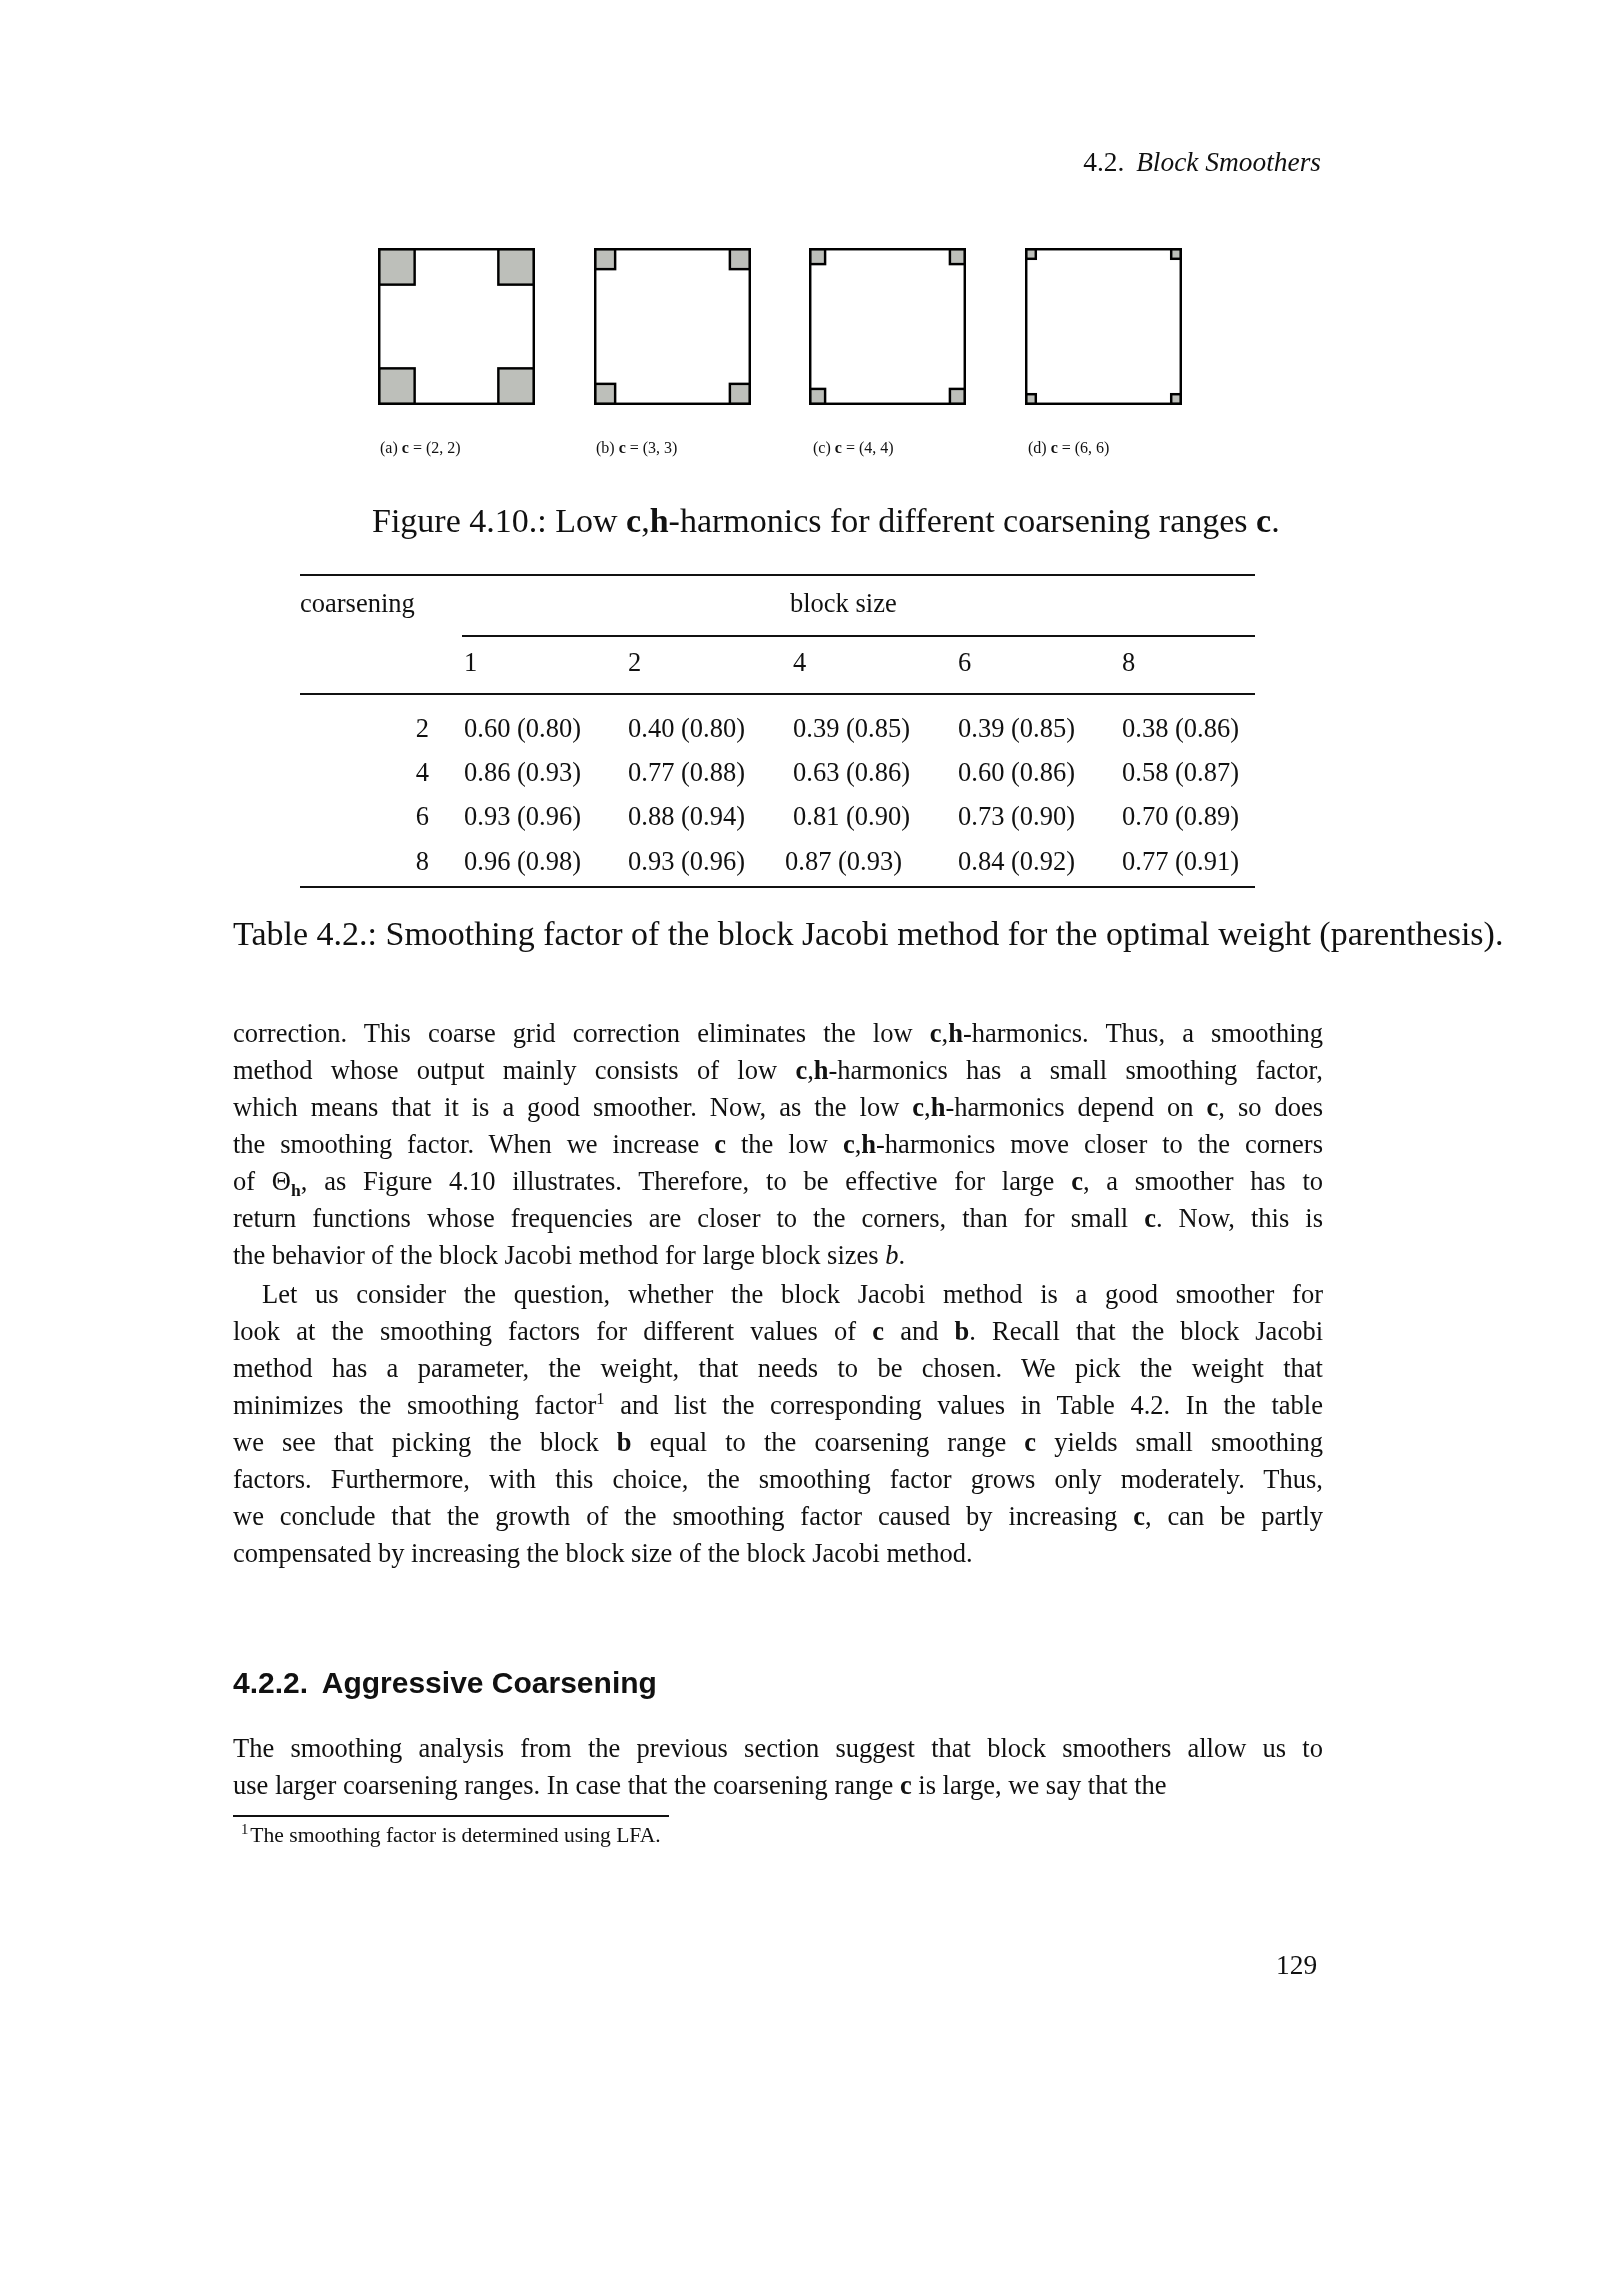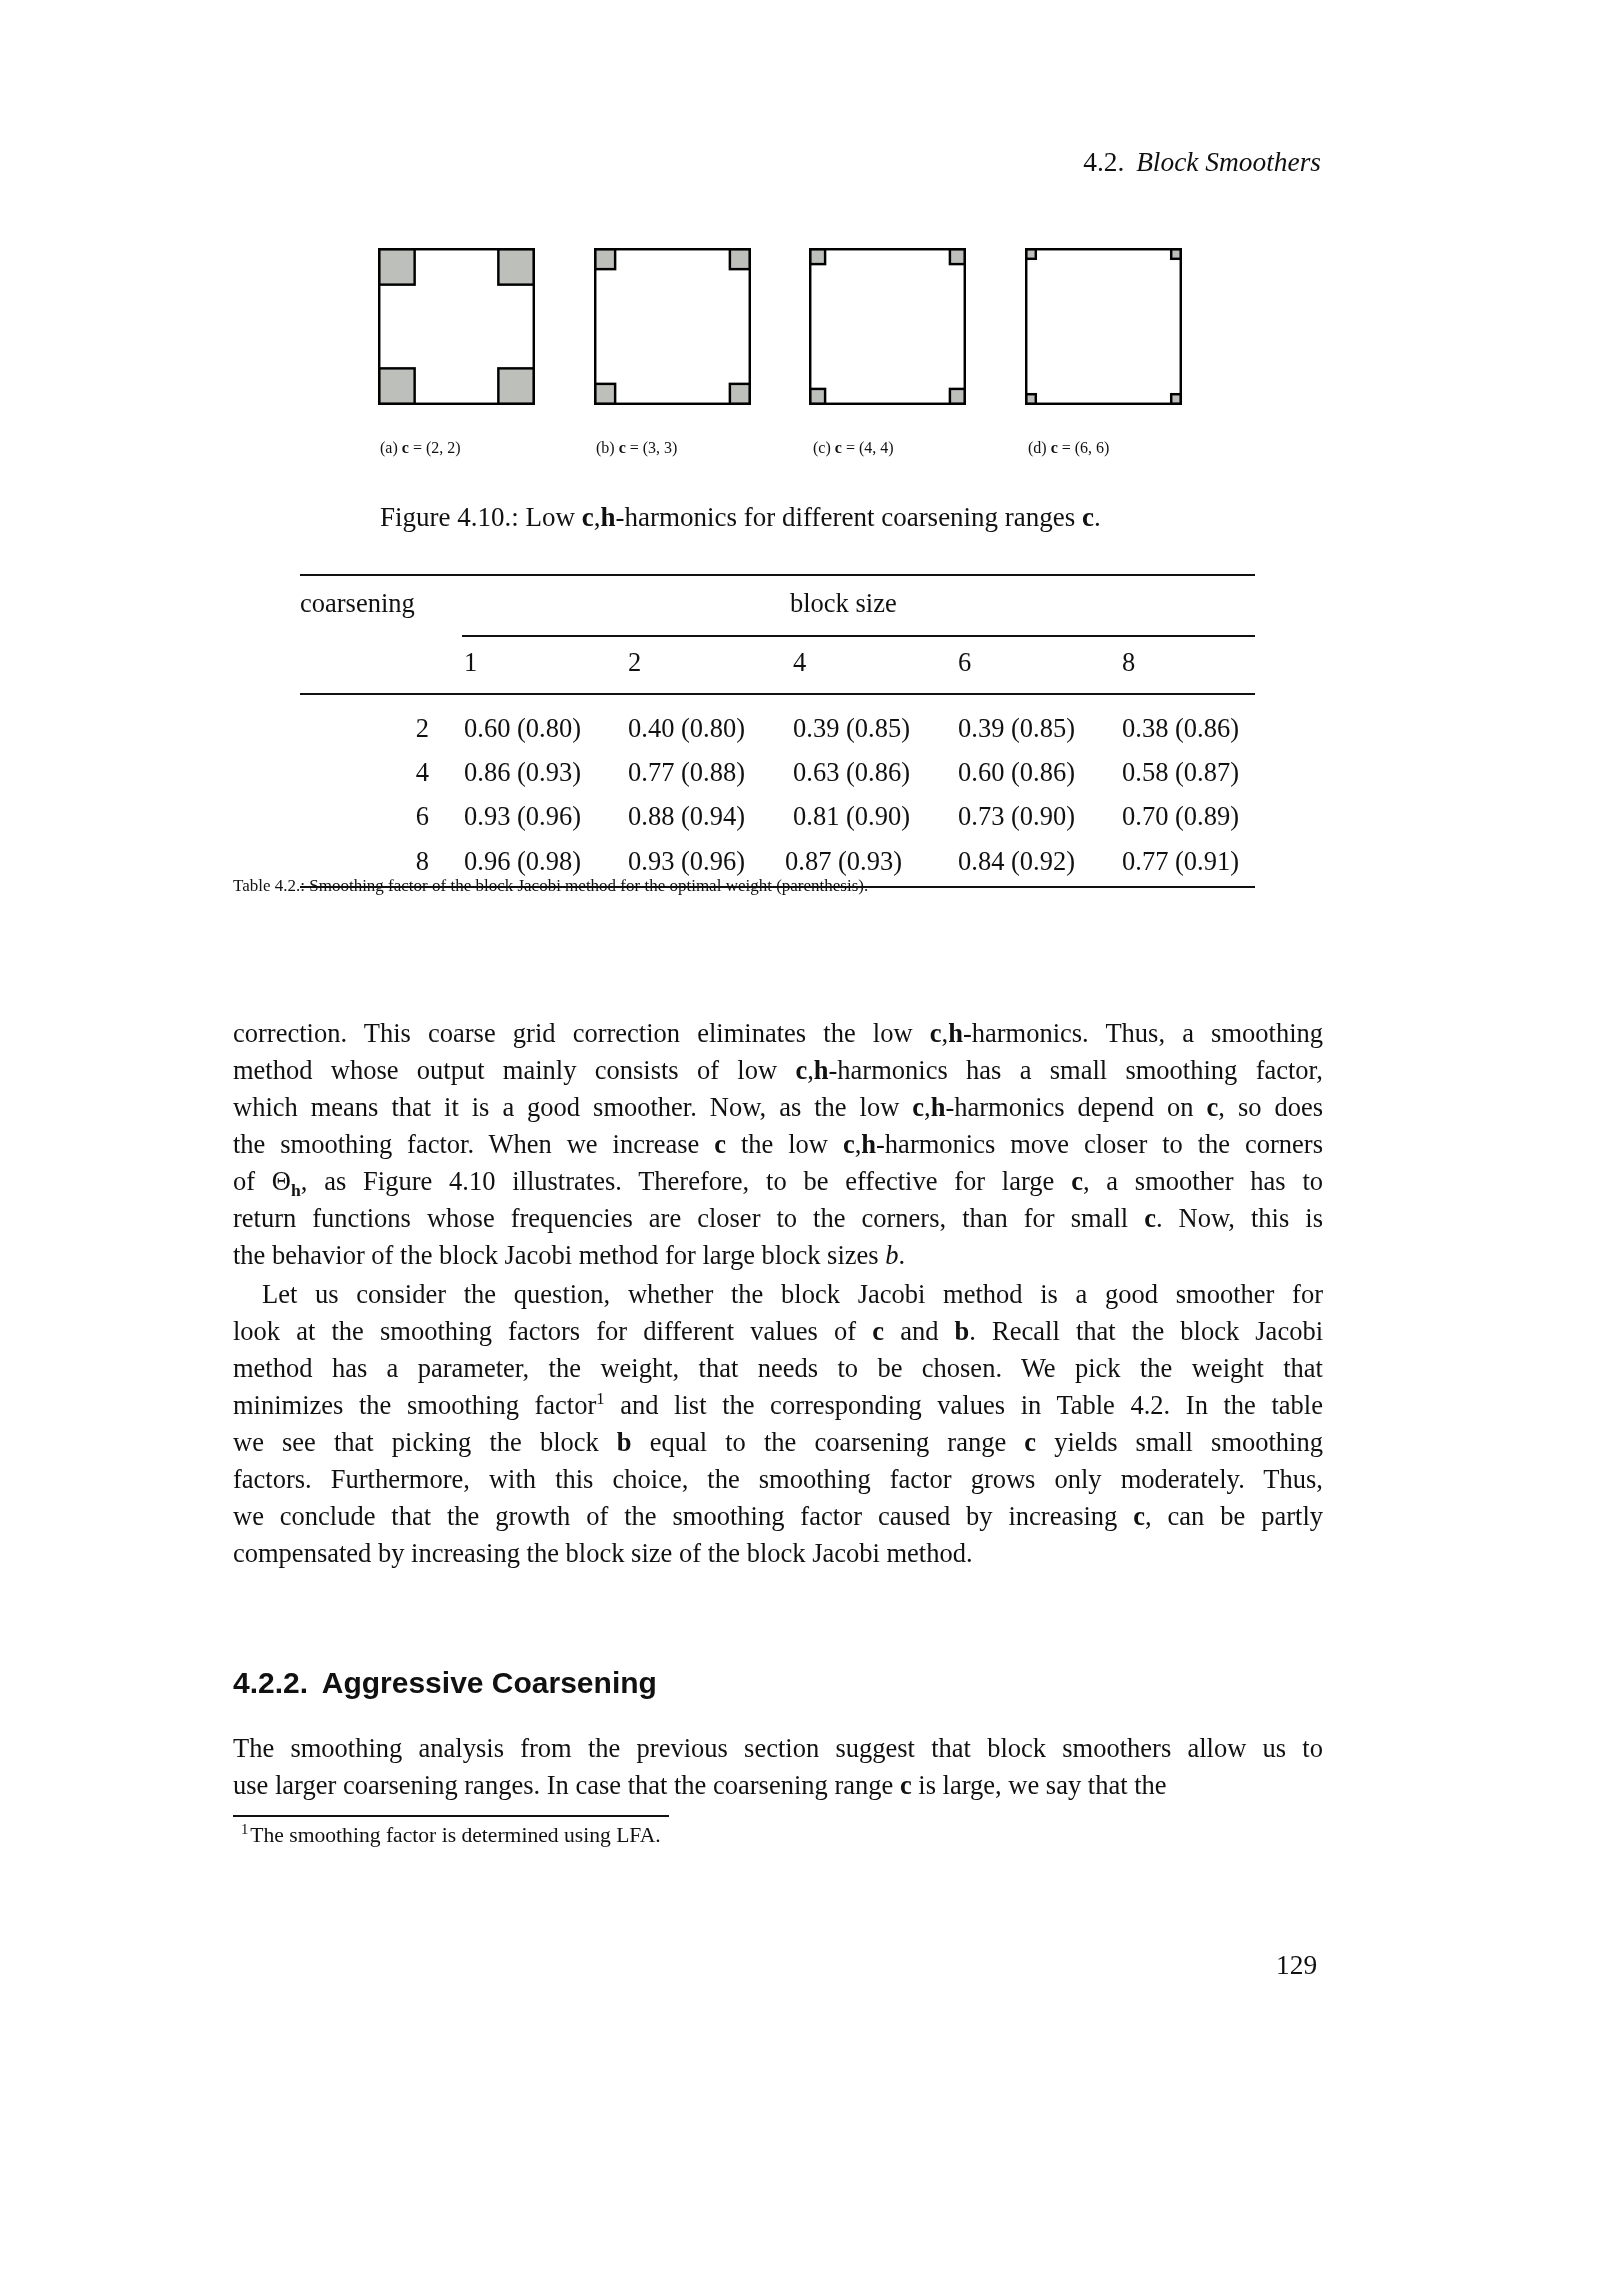--- a/index.html
+++ b/index.html
@@ -8,29 +8,29 @@
   .abs { position: absolute; }
   .running-head { right: 300px; top: 147px; font-size: 27.4px; }
   .running-head .sec { font-style: italic; margin-left: 11.8px; }
 
   
   .figure { left: 378px; top: 248px; width: 814px; height: 137px; }
   .panel { position: absolute; top: 0; width: 155px; height: 155px; }
   .panel svg { display: block; }
   .sublabel { position: absolute; top: 439px; font-size: 16px; white-space: nowrap; }
   .sublabel b, .caption b, .body b { font-weight: bold; }
-  .fig-caption { left: 380px; top: 502px; font-size: 27px; white-space: nowrap; }
+  .fig-caption { left: 372px; top: 502px; font-size: 34px; white-space: nowrap; }
 
   
   .table-wrap { left: 300px; top: 574px; width: 955px; }
   .rule-thick { position: absolute; left: 0; width: 955px; height: 2px; background: #111; }
   .rule-thin  { position: absolute; height: 1.5px; background: #111; }
   .tcell { position: absolute; font-size: 26.5px; white-space: nowrap; }
 
-  .tab-caption { left: 233px; top: 876px; font-size: 17px; white-space: nowrap; }
+  .tab-caption { left: 233px; top: 915px; font-size: 34px; white-space: nowrap; }
 
   
   .body { left: 233px; width: 1090px; font-size: 26.5px; line-height: 37px; text-align: justify; }
   .body p { margin: 0; text-align-last: justify; }
   .body p.last { text-align-last: left; }
   .body p.indent { text-indent: 29px; }
   .para1 { top: 1015px; }
   .para2 { top: 1276px; }
   .heading { left: 233px; top: 1666px; font-family: "Liberation Sans", "DejaVu Sans", sans-serif;
              font-weight: bold; font-size: 30px; }

